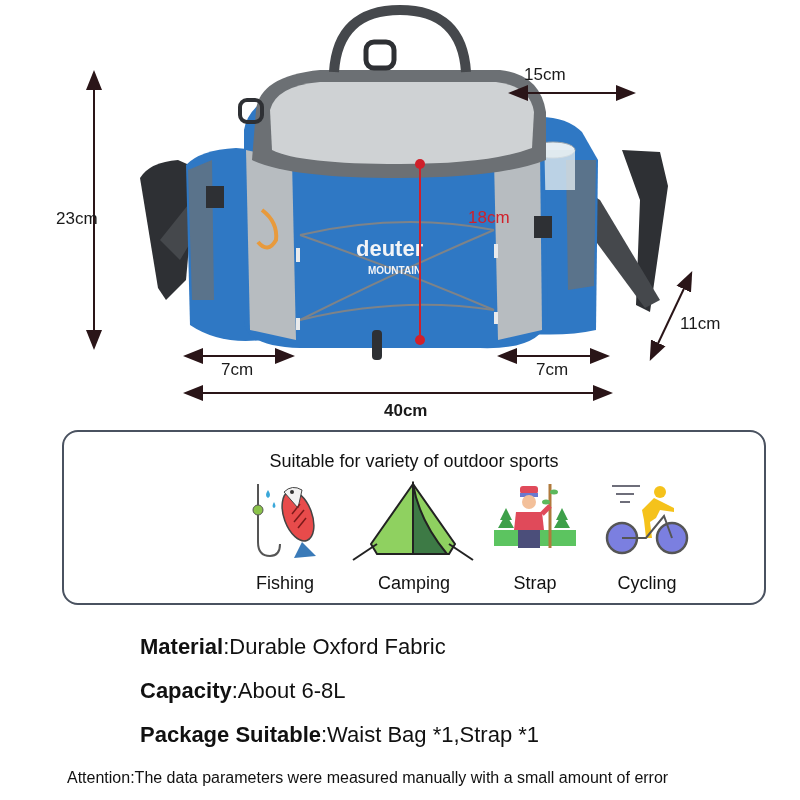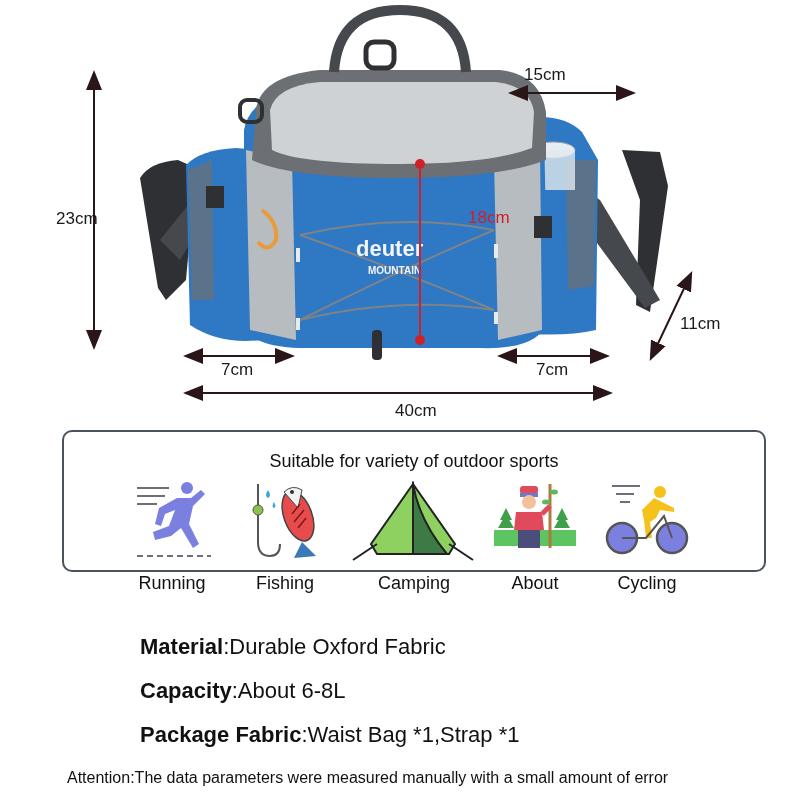--- a/index.html
+++ b/index.html
@@ -6,22 +6,22 @@
   html, body { width: 800px; height: 800px; background: #ffffff; overflow: hidden; }
   body { position: relative; font-family: "Liberation Sans", "DejaVu Sans", sans-serif; color: #111; }
 
   .stage { position: absolute; left: 0; top: 0; width: 800px; height: 420px; }
   .stage svg.product { position: absolute; left: 0; top: 0; width: 800px; height: 420px; }
 
   .dim-label { position: absolute; font-size: 17px; color: #1a1a1a; line-height: 1; white-space: nowrap; }
   .dim-label.red { color: #d0202a; margin-left: 44px; }
 
   .sports-box {
-    position: absolute; left: 62px; top: 430px; width: 704px; height: 142px;
-    border: 2px solid #4a5260; border-radius: 10px; background: #fff;
+    position: absolute; left: 62px; top: 430px; width: 704px; height: 175px;
+    border: 2px solid #4a5260; border-radius: 16px; background: #fff;
   }
   .sports-title {
     position: absolute; left: 0; right: 0; top: 19px; text-align: center;
     font-size: 18px; color: #111;
   }
   .sport {
     position: absolute; top: 48px; width: 110px; height: 120px; text-align: center;
   }
   .sport svg { display: block; margin: 0 auto; }
   .sport .sport-label {
@@ -104,37 +104,26 @@
     <line x1="507" y1="356" x2="600" y2="356" stroke="#2a1518" stroke-width="2" marker-start="url(#ah)" marker-end="url(#ah)"></line>
     <line x1="193" y1="393" x2="603" y2="393" stroke="#2a1518" stroke-width="2" marker-start="url(#ah)" marker-end="url(#ah)"></line>
   </svg>
 
   <span class="dim-label" style="left:56px; top:210px;">23cm</span>
   <span class="dim-label" style="left:524px; top:66px;">15cm</span>
   <span class="dim-label red" style="left:424px; top:209px;">18cm</span>
   <span class="dim-label" style="left:680px; top:315px;">11cm</span>
   <span class="dim-label" style="left:221px; top:361px;">7cm</span>
   <span class="dim-label" style="left:536px; top:361px;">7cm</span>
-  <span class="dim-label" style="left:395px; top:402px;">40cm</span>
+  <span class="dim-label" style="left:384px; top:402px;font-weight:bold;">40cm</span>
 </div>
 
 <div class="sports-box">
   <div class="sports-title">Suitable for variety of outdoor sports</div>
 
-  <div class="sport" style="left:53px;">
-    <svg width="90" height="84" viewBox="0 0 90 84">
-      <line x1="10" y1="8" x2="42" y2="8" stroke="#6e6e7a" stroke-width="2"></line>
-      <line x1="10" y1="16" x2="38" y2="16" stroke="#6e6e7a" stroke-width="2"></line>
-      <line x1="10" y1="24" x2="30" y2="24" stroke="#6e6e7a" stroke-width="2"></line>
-      <circle cx="60" cy="8" r="6" fill="#7b7fe0"></circle>
-      <path d="M50,18 L64,18 L74,10 L78,14 L66,26 L62,44 L72,64 L66,68 L54,48 L44,56 L28,60 L26,52 L42,46 L48,30 L38,34 L34,46 L28,44 L32,28 Z" fill="#7b7fe0"></path>
-      <line x1="10" y1="76" x2="84" y2="76" stroke="#6e6e7a" stroke-width="2" stroke-dasharray="6 4"></line>
-    </svg>
-    <div class="sport-label">Running</div>
-  </div>
 
   <div class="sport" style="left:166px;">
     <svg width="90" height="84" viewBox="0 0 90 84">
       <path d="M18,4 L18,62 Q18,76 30,76 Q40,76 40,64" fill="none" stroke="#555" stroke-width="2"></path>
       <circle cx="18" cy="30" r="5" fill="#8bc34a" stroke="#555"></circle>
       <path d="M28,10 q4,6 0,8 q-4,-2 0,-8z" fill="#3aa7d9"></path>
       <path d="M34,22 q3,5 0,6 q-3,-1 0,-6z" fill="#3aa7d9"></path>
       <ellipse cx="58" cy="36" rx="14" ry="26" transform="rotate(-20 58 36)" fill="#e84b4b" stroke="#444" stroke-width="1.5"></ellipse>
       <path d="M44,12 Q52,4 62,10 L58,28 Z" fill="#f2f2f2" stroke="#444"></path>
       <circle cx="52" cy="12" r="2" fill="#333"></circle>
@@ -165,21 +154,21 @@
       <line x1="60" y1="4" x2="60" y2="68" stroke="#b07a3c" stroke-width="3"></line>
       <ellipse cx="64" cy="12" rx="4" ry="2.5" fill="#5cb85c"></ellipse>
       <ellipse cx="56" cy="22" rx="4" ry="2.5" fill="#5cb85c"></ellipse>
       <rect x="30" y="6" width="18" height="8" rx="3" fill="#e04a5a"></rect>
       <rect x="30" y="13" width="18" height="4" fill="#6a7ad0"></rect>
       <circle cx="39" cy="22" r="7" fill="#f3c09a"></circle>
       <path d="M26,32 L52,32 L54,50 L24,50 Z" fill="#e04a5a"></path>
       <path d="M52,34 L60,26" stroke="#e04a5a" stroke-width="5"></path>
       <rect x="28" y="50" width="22" height="18" fill="#4b4e7a"></rect>
     </svg>
-    <div class="sport-label">About</div>
+    <div class="sport-label">Strap</div>
   </div>
 
   <div class="sport" style="left:528px;">
     <svg width="90" height="84" viewBox="0 0 90 84">
       <line x1="10" y1="6" x2="38" y2="6" stroke="#6e6e7a" stroke-width="2"></line>
       <line x1="14" y1="14" x2="32" y2="14" stroke="#6e6e7a" stroke-width="2"></line>
       <line x1="18" y1="22" x2="28" y2="22" stroke="#6e6e7a" stroke-width="2"></line>
       <circle cx="58" cy="12" r="6" fill="#f5c21b"></circle>
       <path d="M40,30 L52,18 L60,22 L72,28 L72,32 L58,30 L54,38 L48,42 L50,58 L44,58 L42,40 Z" fill="#f5c21b"></path>
       <circle cx="20" cy="58" r="15" fill="#7b7fe0" stroke="#555" stroke-width="2.5"></circle>
@@ -190,16 +179,16 @@
   </div>
 </div>
 
 <div class="spec" style="top:634px;">
   <b>Material</b><span>:Durable Oxford Fabric</span>
 </div>
 <div class="spec" style="top:678px;">
   <b>Capacity</b><span>:About 6-8L</span>
 </div>
 <div class="spec" style="top:722px;">
-  <b>Package Fabric</b><span>:Waist Bag *1,Strap *1</span>
+  <b>Package Suitable</b><span>:Waist Bag *1,Strap *1</span>
 </div>
 
 <div class="attention">Attention:The data parameters were measured manually with a small amount of error</div>
 
 </body></html>

